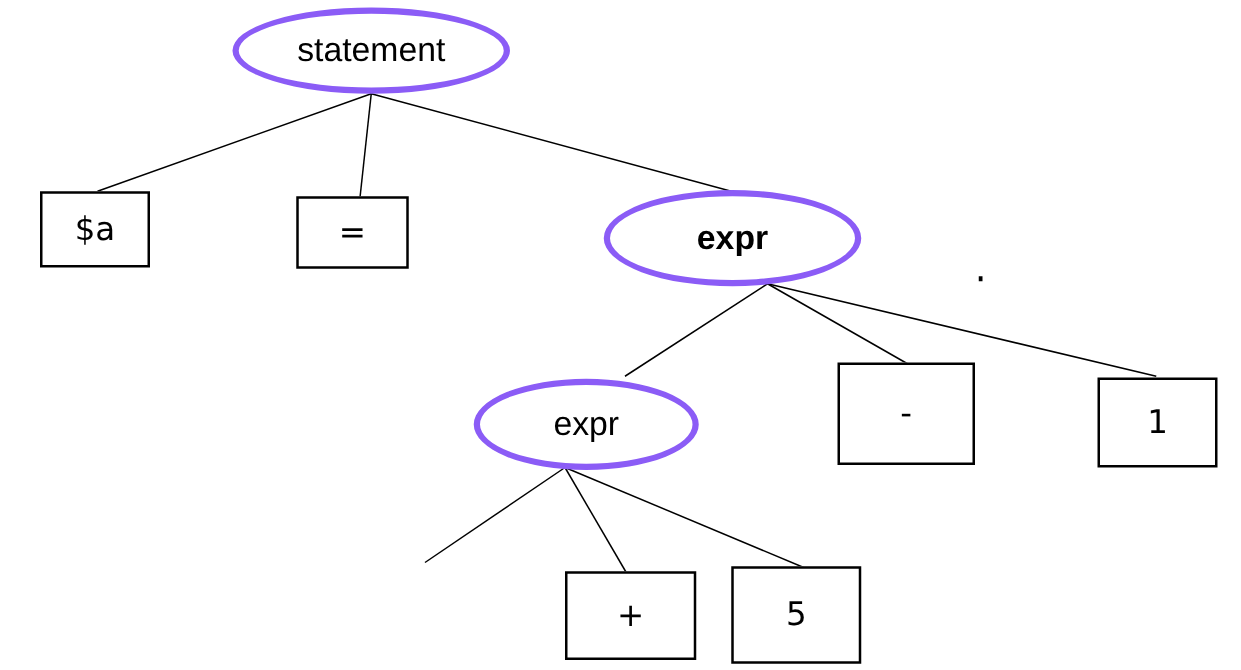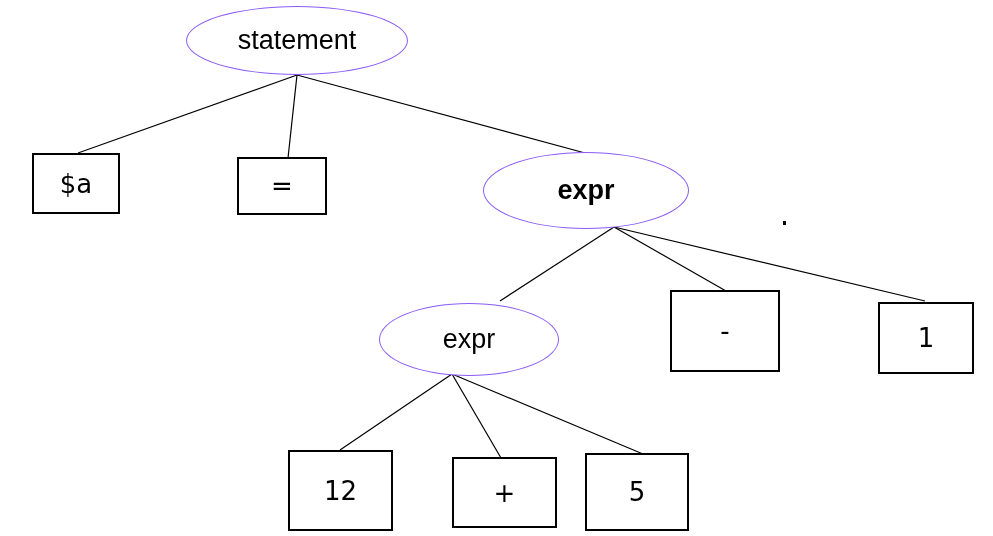--- a/index.html
+++ b/index.html
@@ -22,21 +22,21 @@
     display: flex;
     align-items: center;
     justify-content: center;
     box-sizing: border-box;
     background: #ffffff;
     font-size: 27px;
     line-height: 1;
     white-space: nowrap;
   }
   .ellipse {
-    border: 1px solid #8b5cf6;
+    border: 5px solid #8b5cf6;
     border-radius: 50%;
     font-family: "Liberation Sans", sans-serif;
   }
   .rect {
     border: 2px solid #000000;
     font-family: "DejaVu Sans", sans-serif;
     font-size: 26px;
   }
   .bold { font-weight: 700; }
 
@@ -97,23 +97,20 @@
   </div>
 
   <div class="node rect" id="n-minus">
     <span>-</span>
   </div>
 
   <div class="node rect" id="n-one">
     <span>1</span>
   </div>
 
-  <div class="node rect" id="n-twelve">
-    <span>12</span>
-  </div>
 
   <div class="node rect" id="n-plus">
     <span>+</span>
   </div>
 
   <div class="node rect" id="n-five">
     <span>5</span>
   </div>
 
   <div class="stray-dot"></div>

